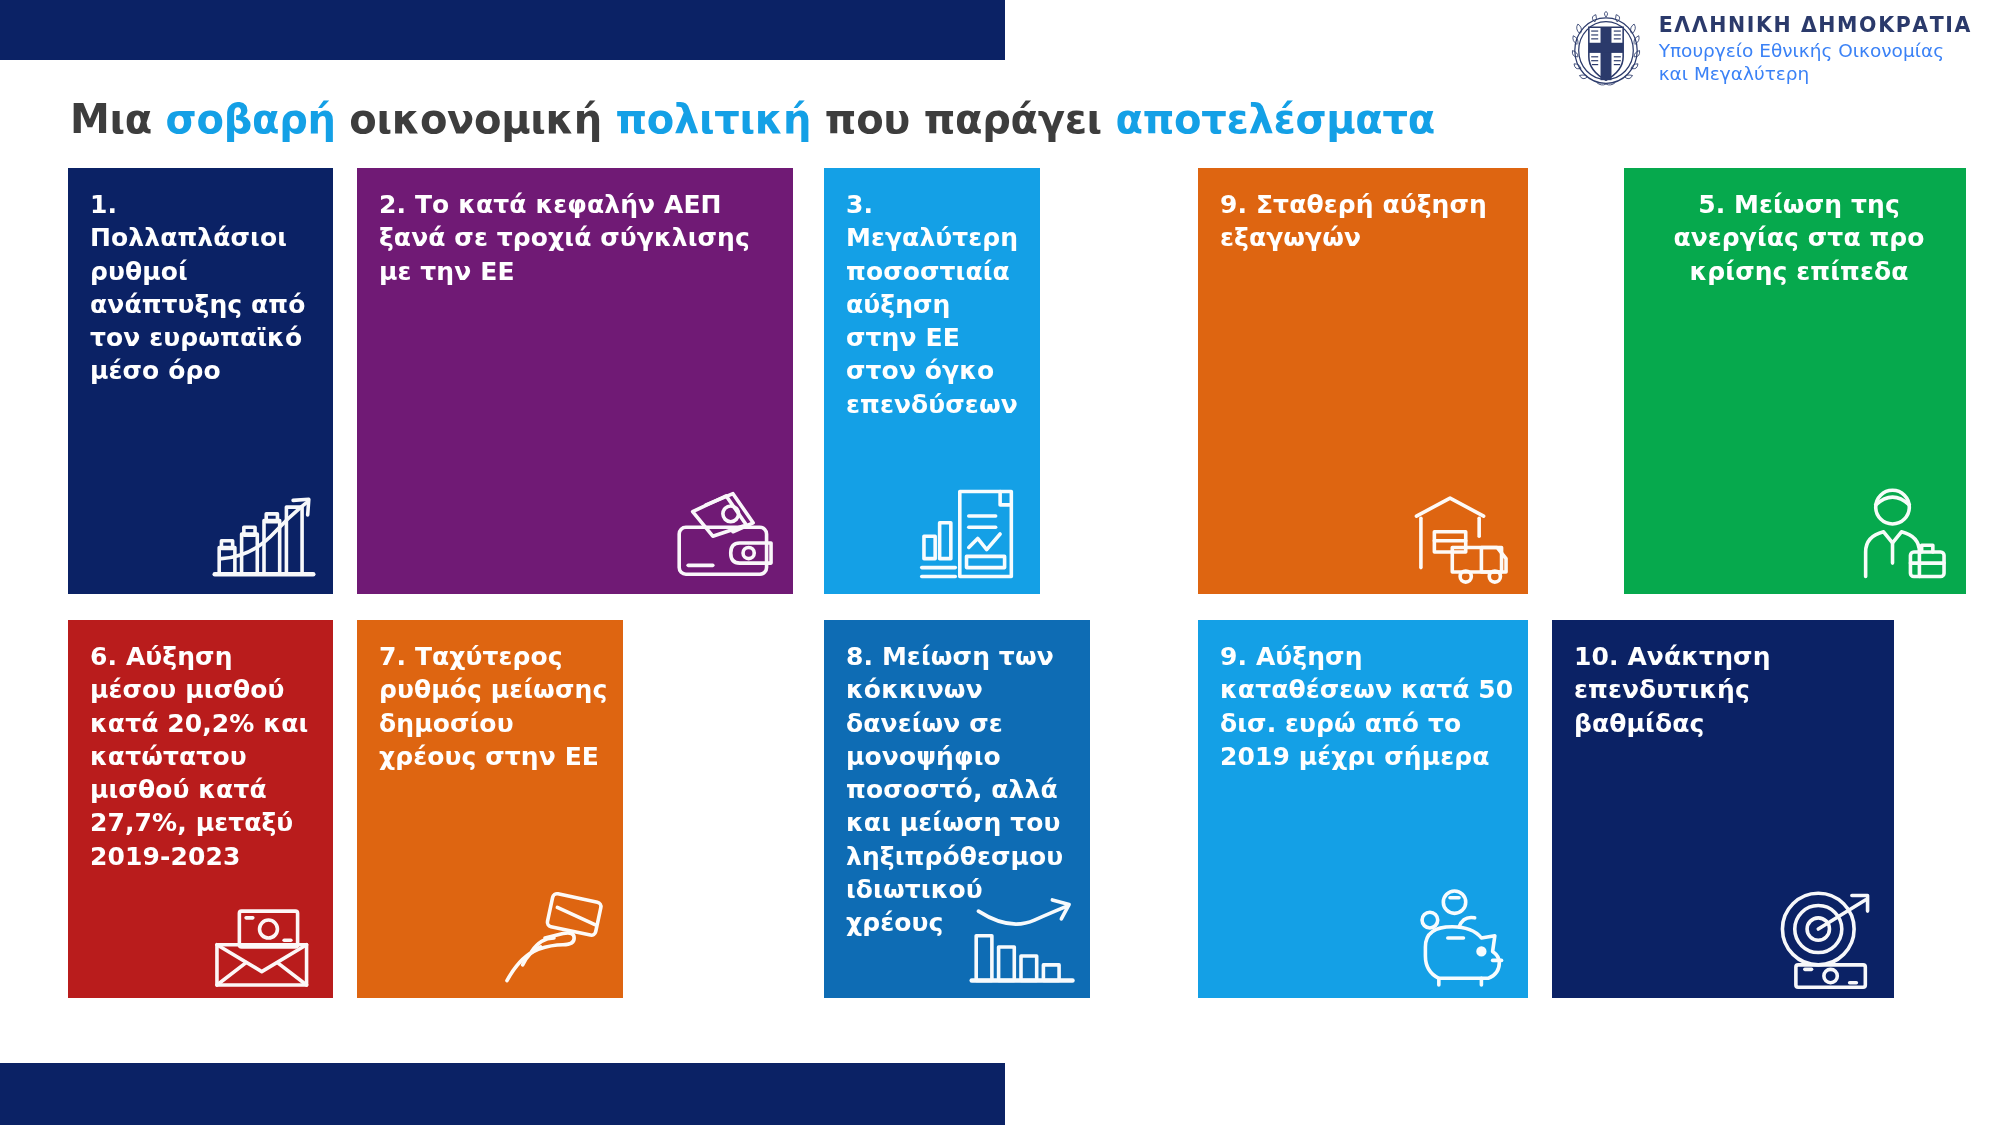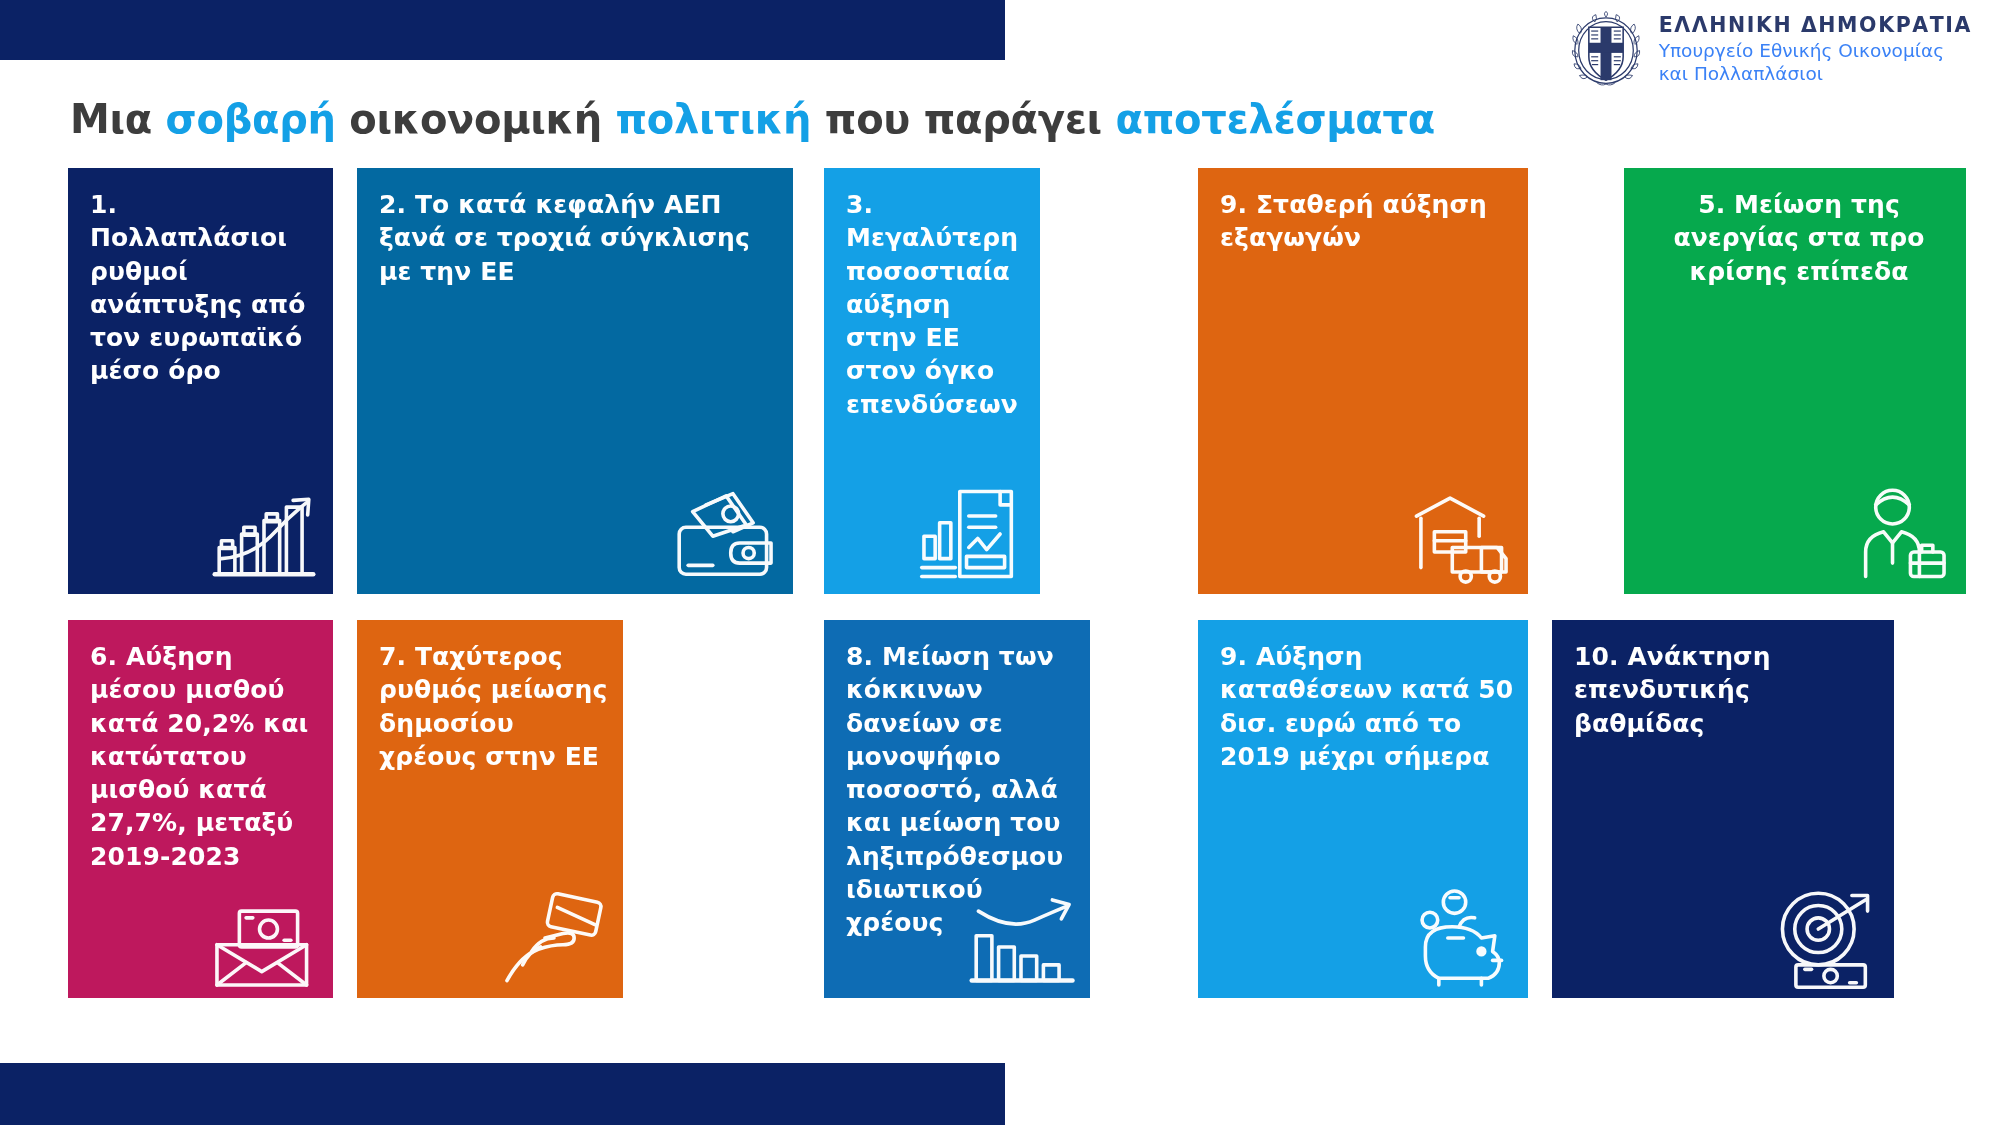--- a/index.html
+++ b/index.html
@@ -178,21 +178,21 @@
           <line x1="32" y1="70" x2="40" y2="70"></line>
           <line x1="60" y1="60" x2="69" y2="60"></line>
           <line x1="60" y1="65" x2="69" y2="65"></line>
           <line x1="60" y1="70" x2="68" y2="70"></line>
         </g>
       </svg>
     </div>
     <div class="logo-text">
       <div class="logo-line1">ΕΛΛΗΝΙΚΗ ΔΗΜΟΚΡΑΤΙΑ</div>
       <div class="logo-line2">Υπουργείο Εθνικής Οικονομίας</div>
-      <div class="logo-line2">και Πολλαπλάσιοι</div>
+      <div class="logo-line2">και Μεγαλύτερη</div>
     </div>
   </div>
 
   <div class="grid">
 
     <div class="card r1 c1" id="card-1" style="background: rgb(11, 34, 101);">
       <div class="card-text">1. Πολλαπλάσιοι ρυθμοί ανάπτυξης από τον ευρωπαϊκό μέσο όρο</div>
       <div class="card-icon">
         <svg viewBox="0 0 100 100" fill="none" stroke="#ffffff" stroke-width="3.2" stroke-linecap="round" stroke-linejoin="round">
           <rect x="10" y="62" width="14" height="24"></rect>
@@ -202,21 +202,21 @@
           <rect x="50" y="38" width="14" height="48"></rect>
             <rect x="52" y="32" width="10" height="7"></rect>
           <rect x="70" y="26" width="14" height="60"></rect>
           <path d="M6 86 H94" stroke-width="4"></path>
           <path d="M12 72 Q40 70 60 48 Q74 33 88 22"></path>
           <path d="M76 20 L90 19 L89 33"></path>
         </svg>
       </div>
     </div>
 
-    <div class="card r1 c2w" id="card-2" style="background: #0369a1;">
+    <div class="card r1 c2w" id="card-2" style="background: #701a75;">
       <div class="card-text">2. Το κατά κεφαλήν ΑΕΠ ξανά σε τροχιά σύγκλισης με την ΕΕ</div>
       <div class="card-icon">
         <svg viewBox="0 0 100 100" fill="none" stroke="#ffffff" stroke-width="3.2" stroke-linecap="round" stroke-linejoin="round">
           <path d="M22 30 L52 16 L70 42 L40 52 Z"></path>
           <path d="M34 24 L58 14 L76 40 L58 48"></path>
           <circle cx="56" cy="32" r="7"></circle>
           <rect x="10" y="44" width="78" height="42" rx="6"></rect>
           <path d="M64 58 H92 V76 H64 Q56 76 56 67 Q56 58 64 58 Z"></path>
           <circle cx="72" cy="67" r="5"></circle>
           <path d="M18 78 H40"></path>
@@ -267,21 +267,21 @@
           <path d="M31 24 Q46 10 61 24"></path>
           <path d="M22 88 V66 Q22 52 38 48 L46 58 L54 48 Q70 52 70 66 V88"></path>
           <path d="M46 58 V76"></path>
           <rect x="62" y="66" width="30" height="22" rx="3"></rect>
           <path d="M72 66 V60 H82 V66"></path>
           <path d="M62 76 H92"></path>
         </svg>
       </div>
     </div>
 
-    <div class="card r2 d1" id="card-6" style="background: #be185d; padding-left: 28px;">
+    <div class="card r2 d1" id="card-6" style="background: #b91c1c; padding-left: 28px;">
       <div class="card-text">6. Αύξηση μέσου μισθού κατά 20,2% και κατώτατου μισθού κατά 27,7%, μεταξύ 2019-2023</div>
       <div class="card-icon">
         <svg viewBox="0 0 100 100" fill="none" stroke="#ffffff" stroke-width="3.2" stroke-linecap="round" stroke-linejoin="round">
           <rect x="28" y="26" width="52" height="32" rx="2"></rect>
           <circle cx="54" cy="42" r="8"></circle>
           <path d="M34 32 H40"></path>
             <path d="M68 52 H74"></path>
           <path d="M8 56 H88 V92 H8 Z"></path>
           <path d="M8 56 L48 80 L88 56"></path>
           <path d="M8 92 L34 72"></path>

